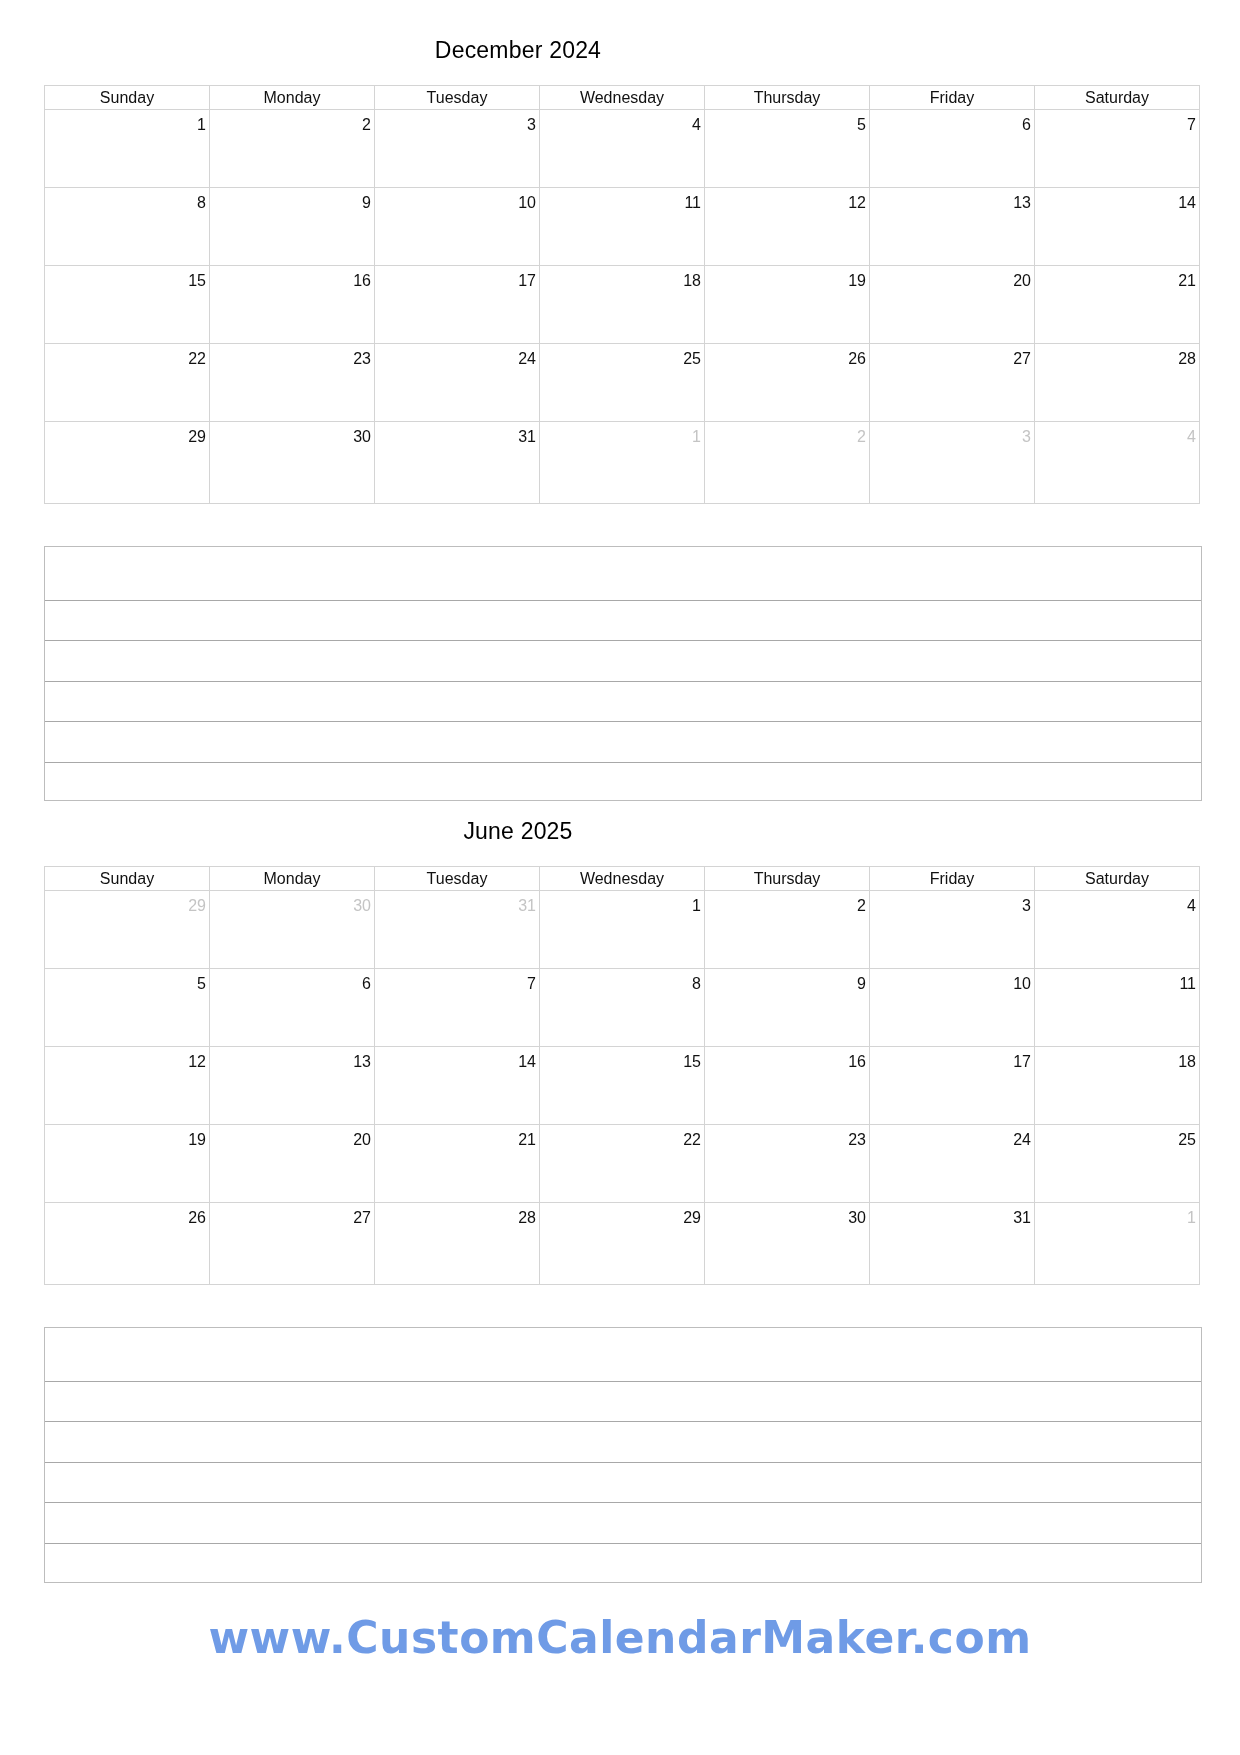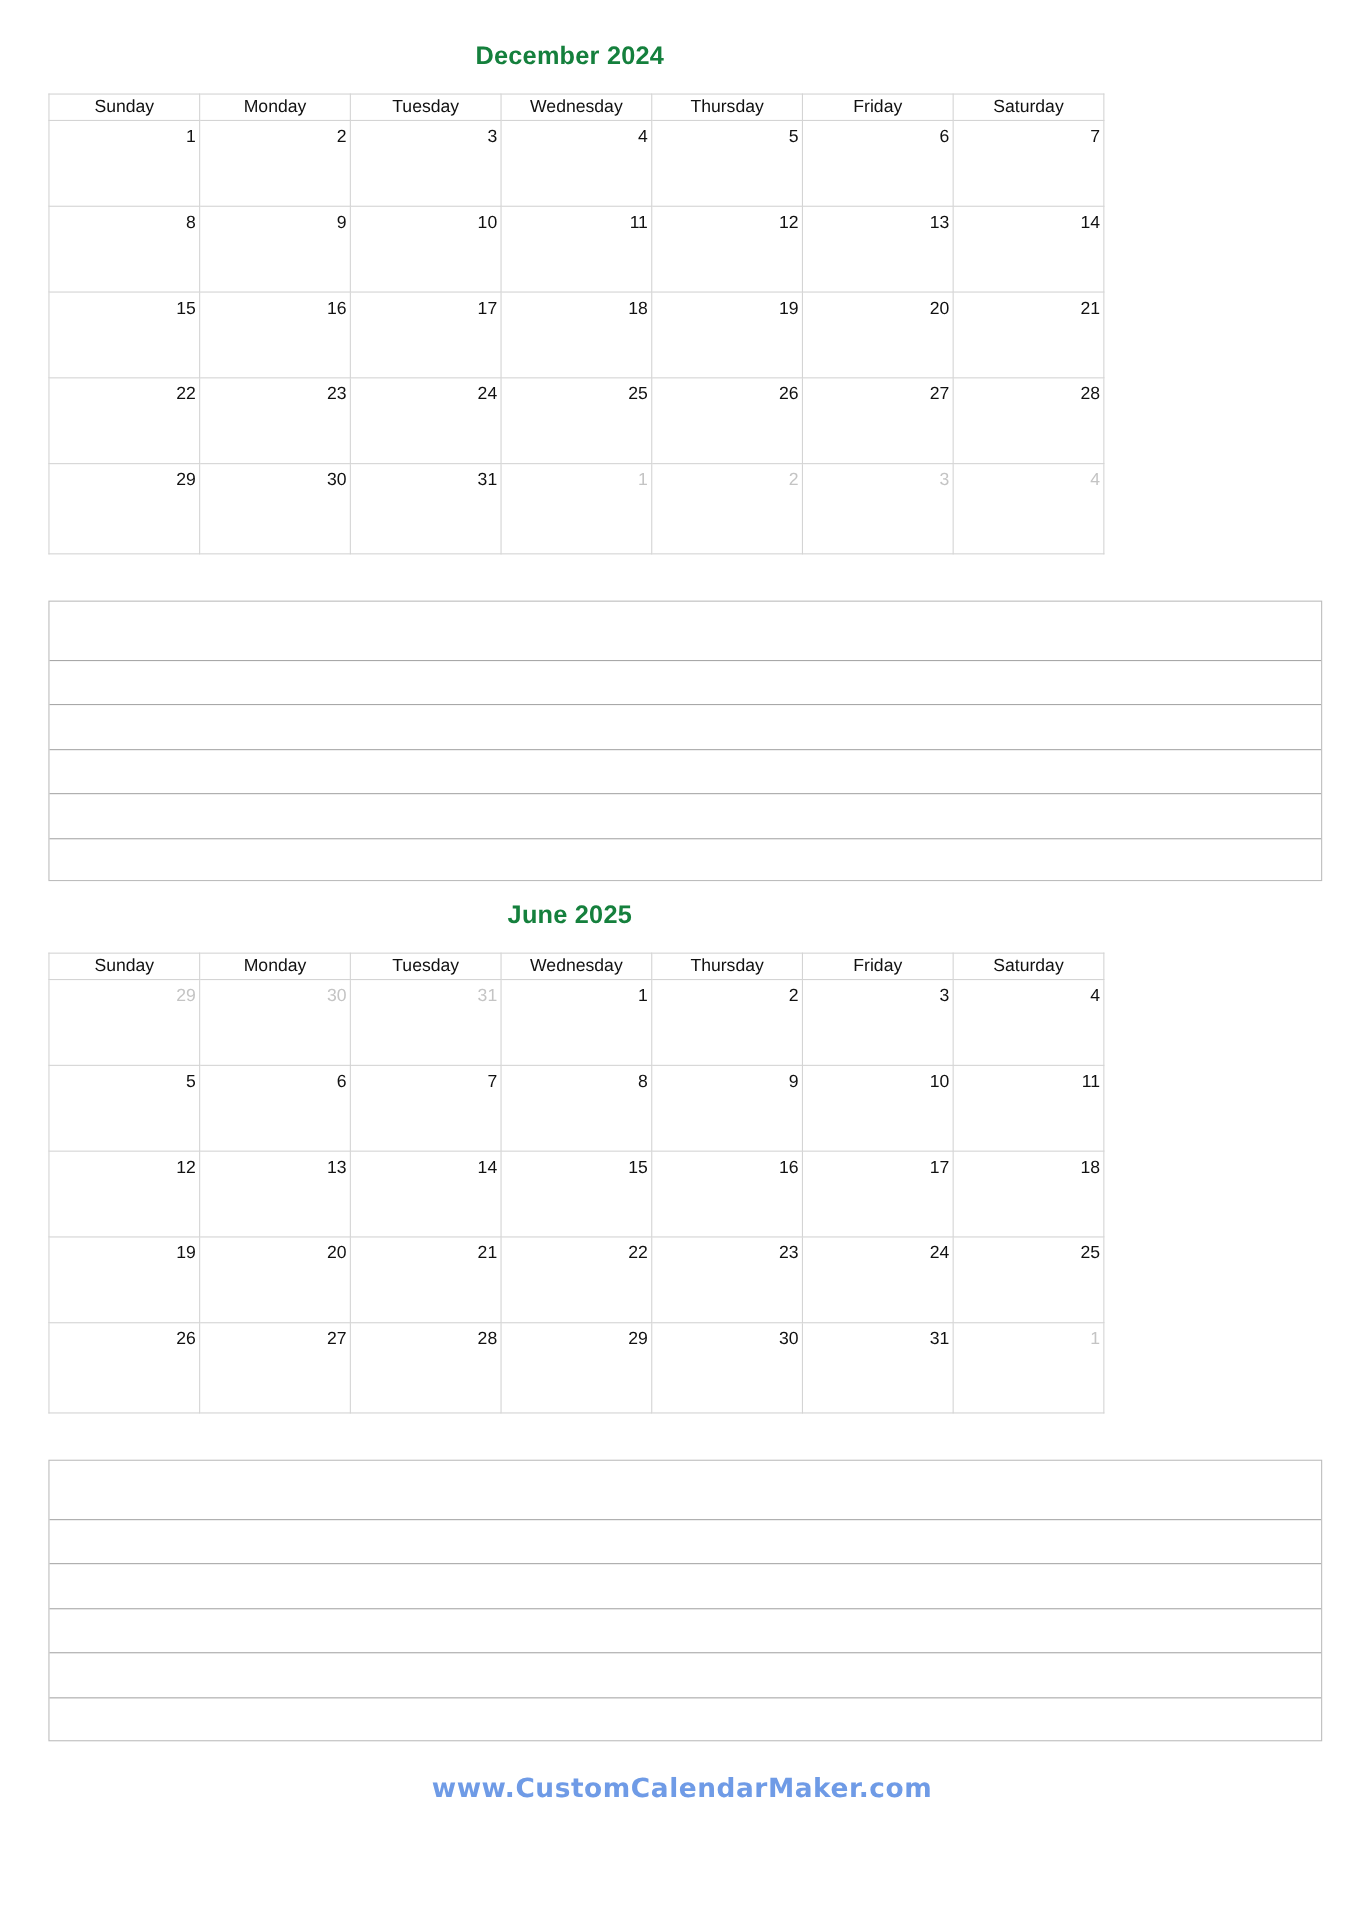--- a/index.html
+++ b/index.html
@@ -1,31 +1,31 @@
 <!DOCTYPE html>
 <html><head>
   <meta charset="utf-8">
   <style>
     html, body { margin: 0; padding: 0; background: #ffffff; }
     body { width: 1240px; height: 1755px; position: relative; overflow: hidden;
            font-family: "Liberation Sans", "DejaVu Sans", sans-serif; color: #111; }
     .month-title { position: absolute; left: 0; width: 1036px; text-align: center;
-                   font-size: 23px; font-weight: bold; letter-spacing: 0.2px; color: #15803d; }
-    .cal { position: absolute; left: 44px; width: 960px; border-collapse: collapse; table-layout: fixed; }
+                   font-size: 23px; font-weight: normal; letter-spacing: 0.2px; color: #000000; }
+    .cal { position: absolute; left: 44px; width: 1156px; border-collapse: collapse; table-layout: fixed; }
     .cal th, .cal td { border: 1px solid #d4d4d4; padding: 0; }
     .cal th { height: 23px; font-weight: normal; font-size: 16px; text-align: center; color: #111; }
     .cal td { vertical-align: top; text-align: right; font-size: 16px; }
     .cal td .num { display: block; padding: 6px 3px 0 0; line-height: 18px; }
     .cal td.other .num { color: #c4c4c4; }
     .cal tr.row td { height: 77px; }
     .cal tr.row.last td { height: 81px; }
     .notes { position: absolute; left: 44px; width: 1158px; border: 1px solid #bdbdbd; box-sizing: border-box; }
     .notes .line { position: absolute; left: 0; right: 0; height: 0; border-top: 1.5px solid #a8a8a8; }
     .footer { position: absolute; left: 0; width: 1240px; text-align: center; top: 1612px;
-              font-size: 24px; font-weight: bold; color: #6f9be6; letter-spacing: 0.5px;
+              font-size: 44px; font-weight: bold; color: #6f9be6; letter-spacing: 0.5px;
               font-family: "DejaVu Sans", sans-serif; }
   </style>
 </head>
 <body>
 
 <div class="month-title" style="top:37px;">December 2024</div>
 <table class="cal" style="top:85px;">
   <thead>
       <tr>
         <th>Sunday</th>

